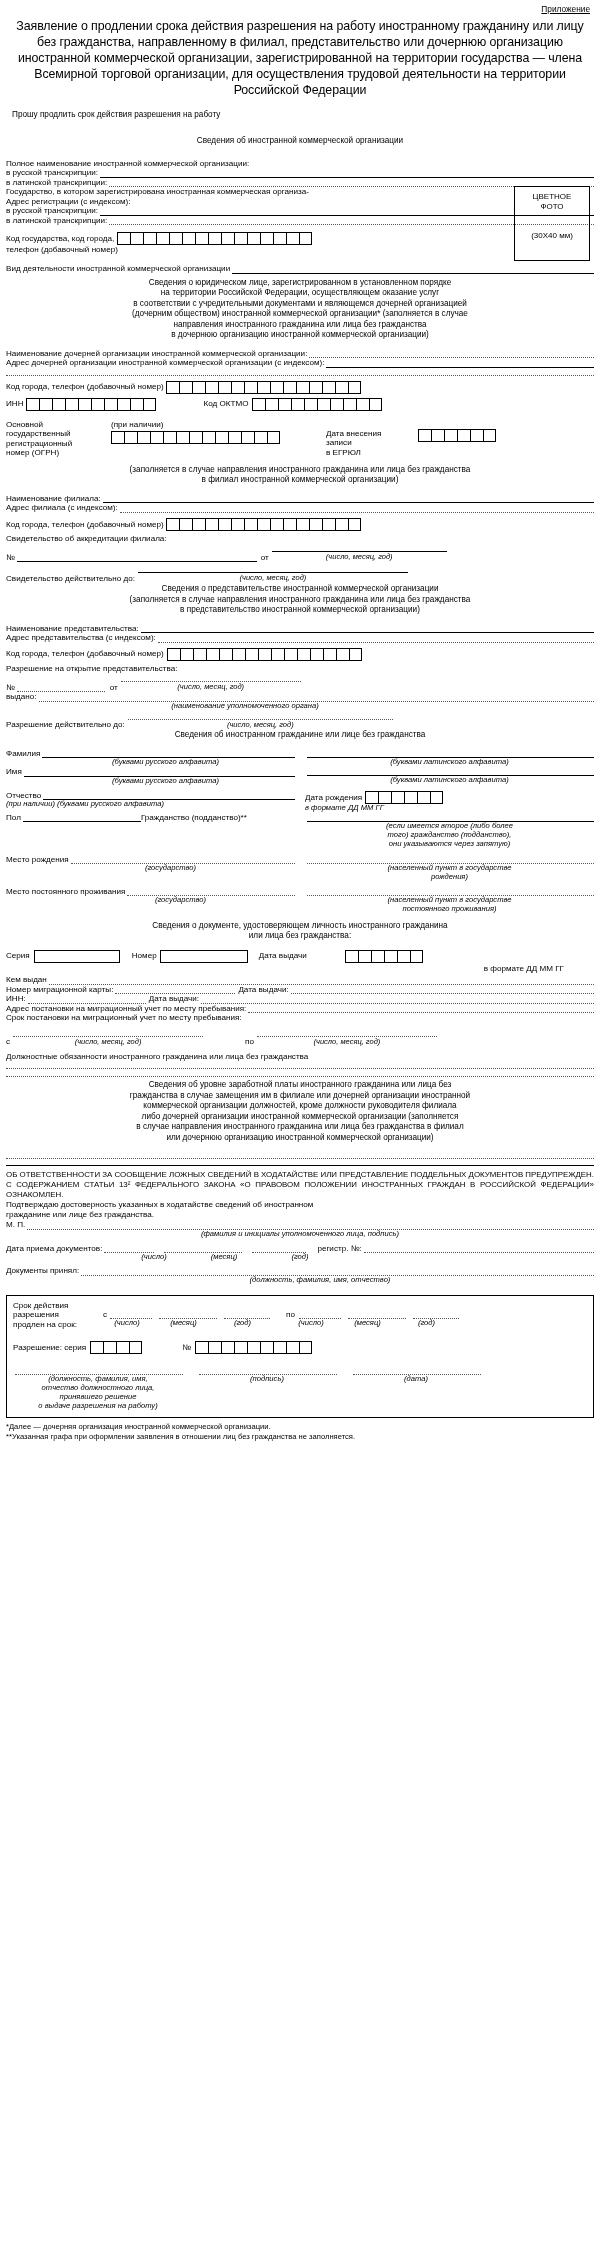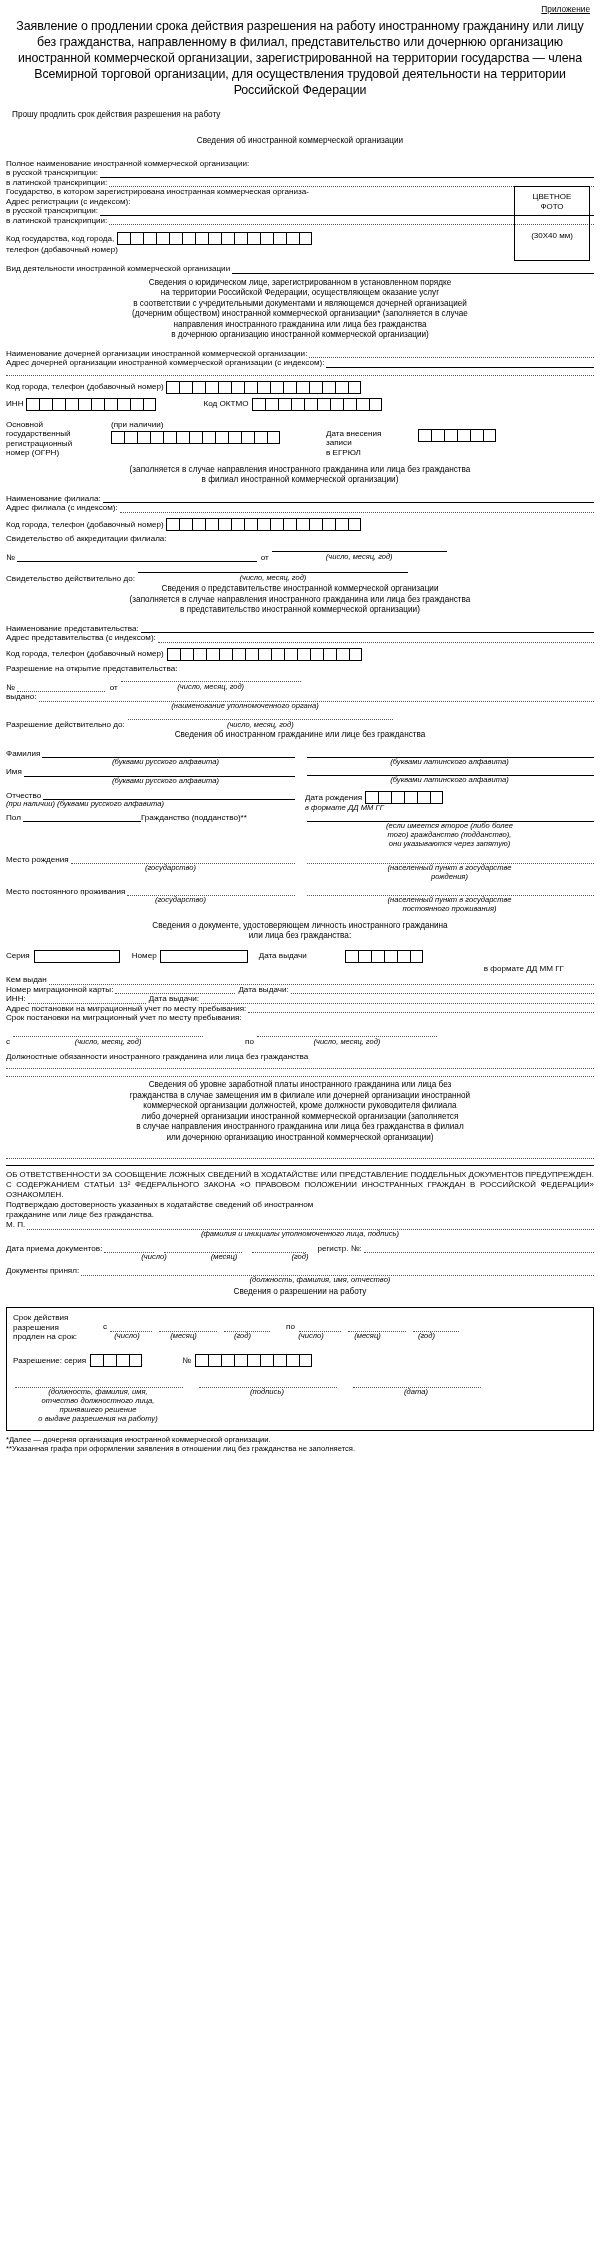--- a/index.html
+++ b/index.html
@@ -637,21 +637,20 @@
       <span class="cap center" style="width:64px;">(год)</span>
     </div>
 
     <div class="row" style="margin-top:4px;">
       <span class="lbl">Документы принял:</span>
       <span class="line dot"></span>
     </div>
     <div class="cap center" style="padding-left:40px;">(должность, фамилия, имя, отчество)</div>
   </div>
 
-  <div class="sec-head" style="margin-top:2px;">Сведения о разрешении на работу</div>
 
   <div class="perm-box">
     <div style="display:flex;align-items:flex-start;">
       <div style="width:90px;">
         <div>Срок действия</div>
         <div>разрешения</div>
         <div>продлен на срок:</div>
       </div>
       <div style="flex:1 1 auto;padding-top:9px;">
         <div style="display:flex;align-items:flex-end;">

